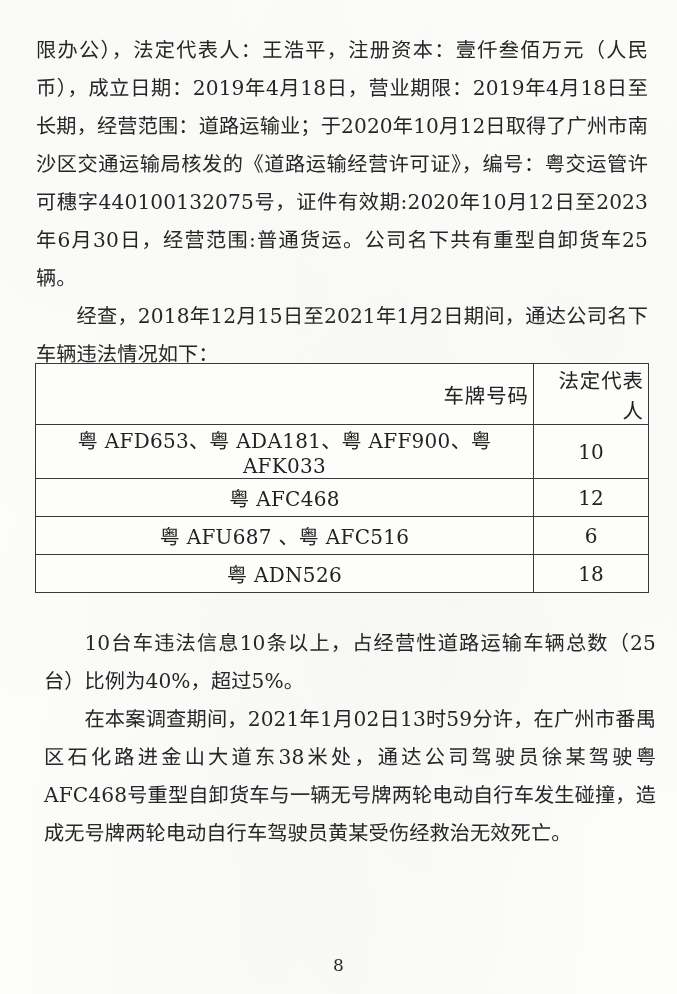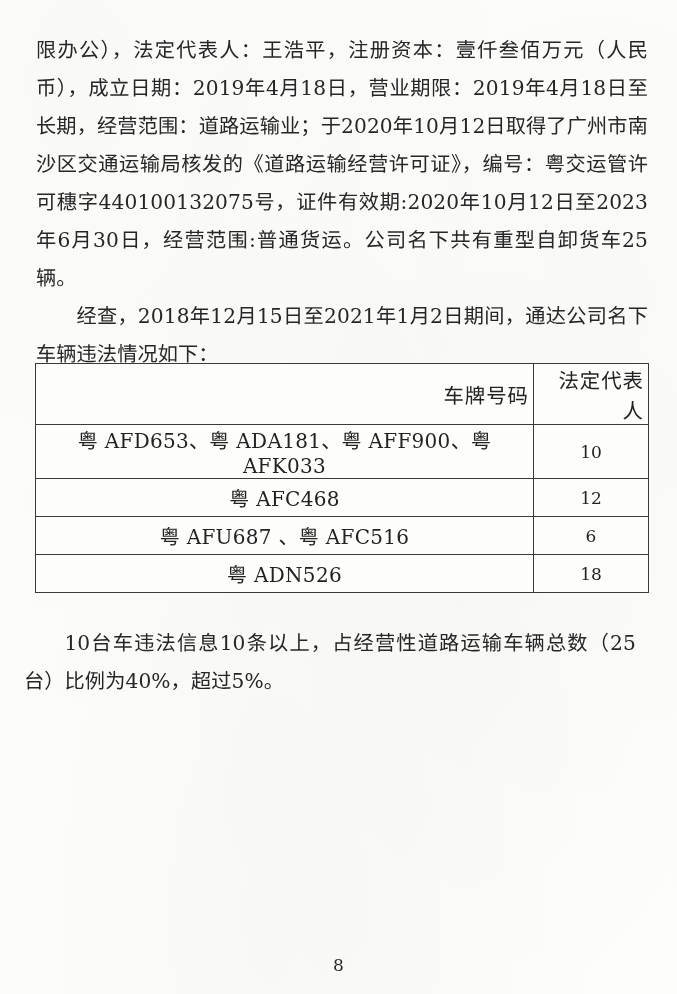--- a/index.html
+++ b/index.html
@@ -83,26 +83,26 @@
     letter-spacing: 1px;
     text-align: right;
   }
 
   table.viol td.plate {
     letter-spacing: 0.3px;
     font-size: 20px;
   }
 
   table.viol td.count {
-    font-size: 17px;
+    font-size: 20px;
   }
 
   .after-table {
     position: absolute;
-    left: 24px;
+    left: 44px;
     top: 624px;
     width: 612px;
   }
 
   
   .page-number {
     position: absolute;
     left: 0;
     right: 0;
     top: 955px;
@@ -155,17 +155,18 @@
         <tr>
           <td class="plate">粤 ADN526</td>
           <td class="count">18</td>
         </tr>
       </tbody>
     </table>
   </div>
 
   <div class="after-table">
     <p class="para indent">10台车违法信息10条以上，占经营性道路运输车辆总数（25台）比例为40%，超过5%。</p>
+    <p class="para indent">在本案调查期间，2021年1月02日13时59分许，在广州市番禺区石化路进金山大道东38米处，通达公司驾驶员徐某驾驶粤AFC468号重型自卸货车与一辆无号牌两轮电动自行车发生碰撞，造成无号牌两轮电动自行车驾驶员黄某受伤经救治无效死亡。</p>
   </div>
 
   <div class="page-number">8</div>
 
 </div>
 
 </body></html>

